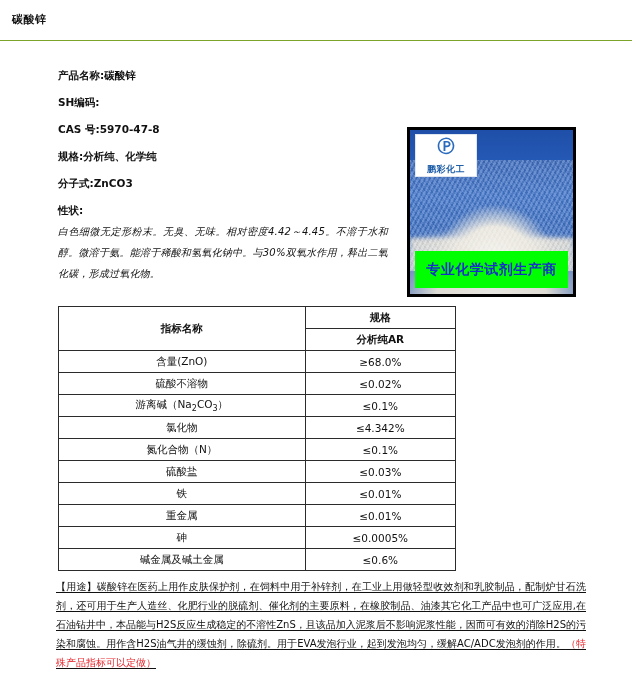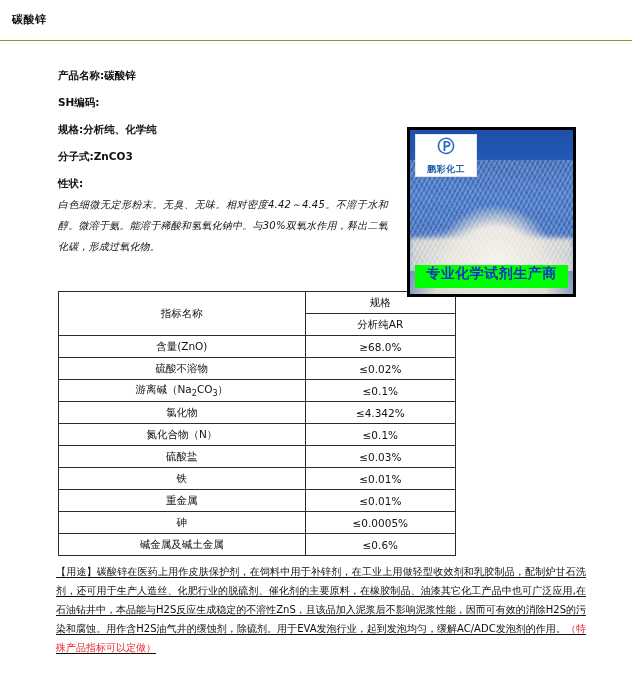--- a/index.html
+++ b/index.html
@@ -151,23 +151,24 @@
     font-weight: bold;
     color: #1f5ea8;
     margin-top: 11px;
     letter-spacing: 0.5px;
   }
   .photo-banner {
     position: absolute;
     left: 5px;
     right: 5px;
     bottom: 6px;
-    height: 23px;
+    height: 37px;
     background: #00ff00;
     display: flex;
+    align-items: center;
     justify-content: center;
   }
   .photo-banner span {
     font-size: 14px;
     font-weight: bold;
     color: #1430c8;
     letter-spacing: 0.5px;
     font-family: "DejaVu Sans", "Liberation Sans", sans-serif;
   }
 
@@ -184,21 +185,21 @@
     border: 1px solid #2b2b2b;
     text-align: center;
     vertical-align: middle;
     font-size: 10.5px;
     font-weight: normal;
     color: #111111;
     height: 21px;
     padding: 0 2px;
   }
   table.spec th {
-    font-weight: normal;
+    font-weight: bold;
   }
   .col-name { width: 246px; }
   .col-spec { width: 150px; }
   sub { font-size: 8px; }
 
   
   .bottom-block {
     padding: 6px 0 0 56px;
     width: 530px;
   }
@@ -226,20 +227,23 @@
 <div class="content">
 
   <div class="info-block">
 
     <div class="info-list">
       <div class="info-line">
         <span>产品名称:</span><span class="val">碳酸锌</span>
       </div>
       <div class="info-line">
         <span>SH编码:</span><span class="val"></span>
+      </div>
+      <div class="info-line">
+        <span>CAS 号:</span><span class="val">5970-47-8</span>
       </div>
       <div class="info-line">
         <span>规格:</span><span class="val">分析纯、化学纯</span>
       </div>
       <div class="info-line">
         <span>分子式:</span><span class="val">ZnCO3</span>
       </div>
 
       <div class="prop-title">性状:</div>
       <div class="prop-text">白色细微无定形粉末。无臭、无味。相对密度4.42～4.45。不溶于水和醇。微溶于氨。能溶于稀酸和氢氧化钠中。与30%双氧水作用，释出二氧化碳，形成过氧化物。</div>

